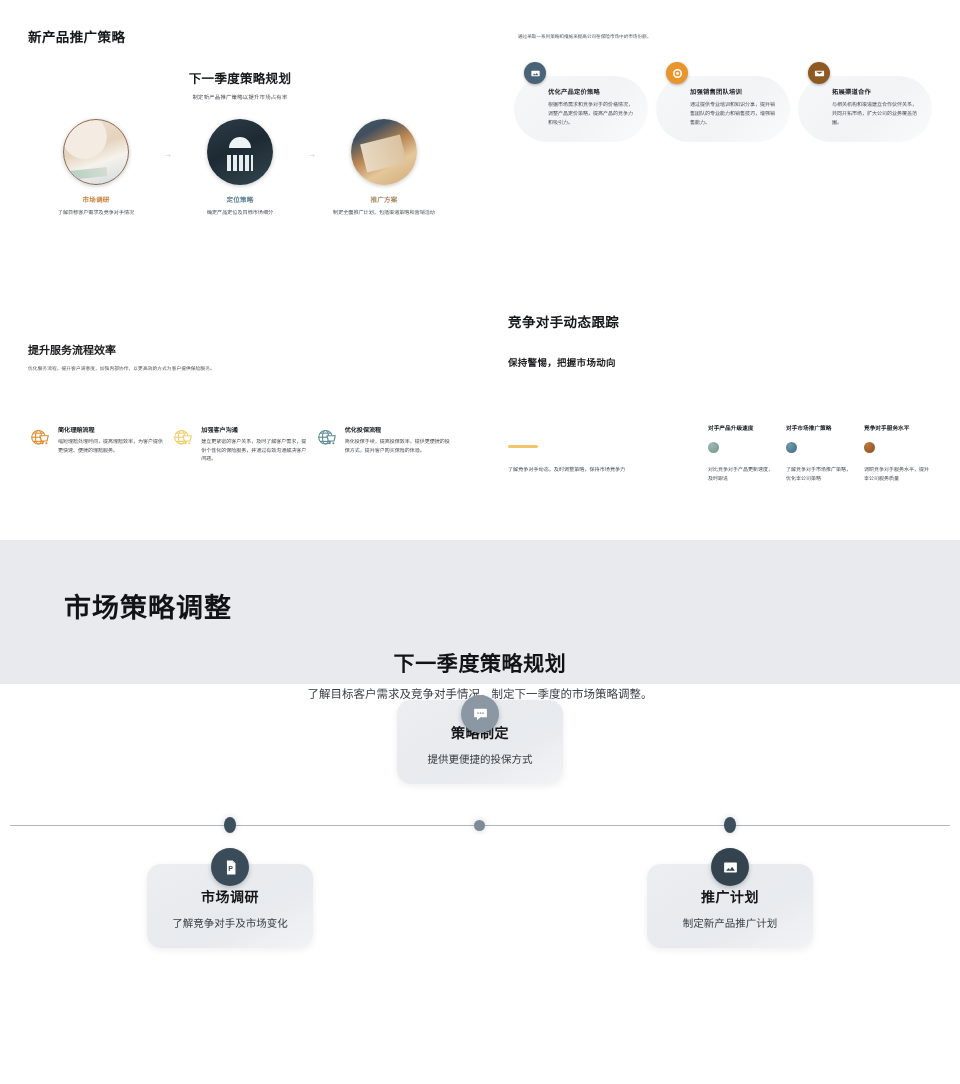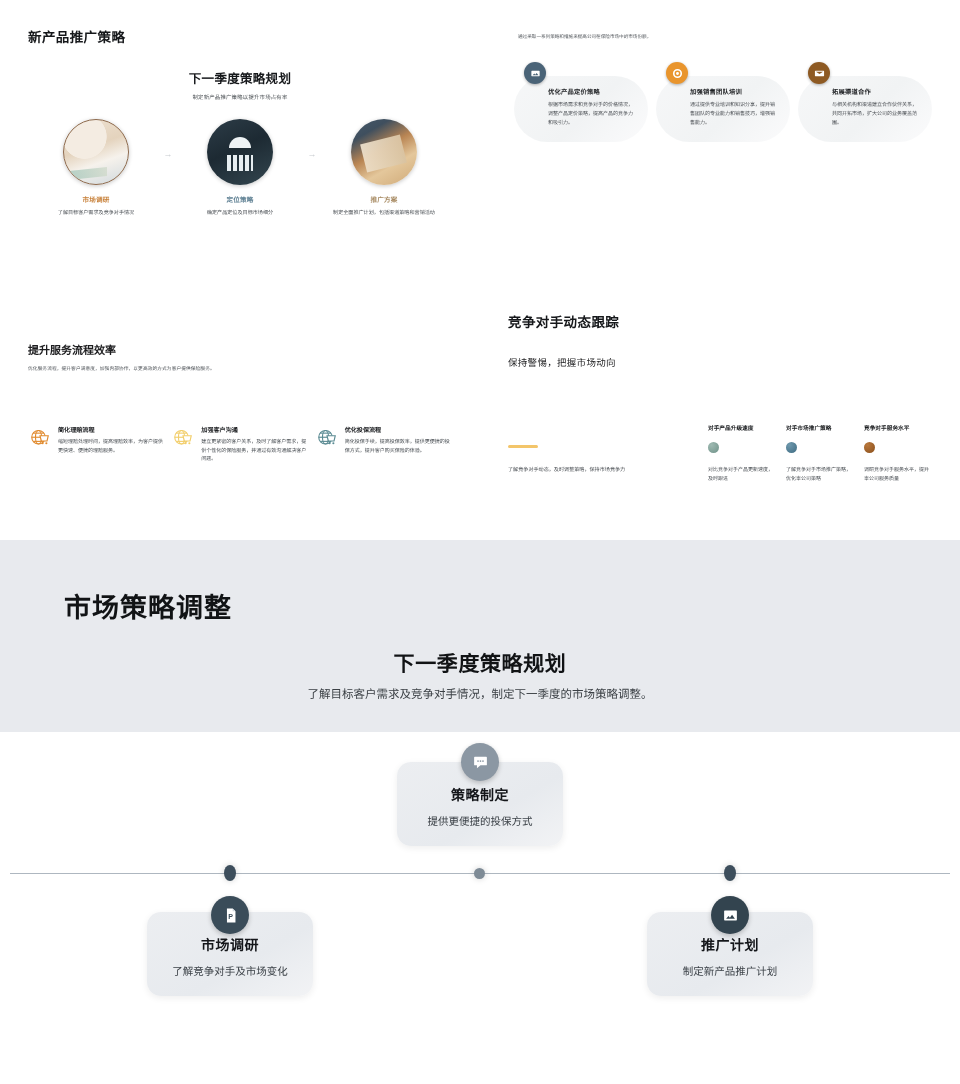--- a/index.html
+++ b/index.html
@@ -92,35 +92,35 @@
   .p3-sub { font-size: 4.7px; color: #4d5257; margin-top: 8px; letter-spacing: .1px; }
 
   .feats { display: flex; gap: 6px; margin-top: 54px; }
   .feat { display: flex; gap: 6px; width: 148px; }
   .feat-icon { flex: 0 0 24px; height: 24px; margin-top: 1px; }
   .feat-icon svg { width: 24px; height: 24px; }
   .feat-title { font-size: 6.1px; font-weight: bold; color: #1b1d20; }
   .feat-desc { font-size: 5px; color: #4a4f54; line-height: 1.72; margin-top: 3px; }
 
   
-  .p4-h2 { font-size: 9.5px; font-weight: normal; margin-top: 24px; letter-spacing: .3px; }
+  .p4-h2 { font-size: 9.5px; font-weight: bold; margin-top: 24px; letter-spacing: .3px; }
   .p4-body { display: flex; margin-top: 54px; gap: 0; }
   .p4-left { width: 210px; padding-top: 22px; }
   .p4-rule { width: 30px; height: 3px; border-radius: 2px; background: #f3c56a; }
   .p4-lead { font-size: 5.1px; color: #44494e; margin-top: 17px; }
   .p4-cols { display: flex; gap: 10px; }
   .p4-col { width: 68px; }
   .p4-col-title { font-size: 5.7px; font-weight: bold; color: #17191c; white-space: nowrap; }
   .p4-dot { width: 11px; height: 11px; border-radius: 50%; margin-top: 10px; }
   .p4-col-desc { font-size: 5px; color: #4a4f54; line-height: 1.75; margin-top: 12px; }
 
   
   .banner {
     background: #e8eaee;
-    height: 192px;
+    height: 144px;
     padding: 46px 0 0 0;
     position: relative;
   }
   .banner-title {
     font-size: 27px; font-weight: bold; color: #111315;
     margin-left: 64px; letter-spacing: 1px;
   }
   .banner-center { text-align: center; margin-top: 22px; }
   .banner-h2 { font-size: 21px; font-weight: bold; color: #111315; letter-spacing: .6px; }
   .banner-sub { font-size: 11.5px; color: #3b4045; margin-top: 8px; }
@@ -335,21 +335,21 @@
   </div>
 </section>
 
 <section class="timeline">
   <div class="tl-line"></div>
 
   <div class="tl-node" style="left:224px"></div>
   <div class="tl-node small" style="left:474px"></div>
   <div class="tl-node" style="left:724px"></div>
 
-  <div class="tl-card" style="left:397px; top:30px">
+  <div class="tl-card" style="left:397px; top:16px">
     <div class="tl-title">策略制定</div>
     <div class="tl-desc">提供更便捷的投保方式</div>
   </div>
   <div class="tl-badge" style="left:461px; top:11px; background:#8b97a3">
     <svg viewBox="0 0 24 24">
         <path d="M4 4h16a1 1 0 011 1v10a1 1 0 01-1 1h-8l-5 4v-4H4a1 1 0 01-1-1V5a1 1 0 011-1z"></path>
         <circle cx="8.5" cy="10" r="1.2" fill="#8b97a3"></circle>
         <circle cx="12" cy="10" r="1.2" fill="#8b97a3"></circle>
         <circle cx="15.5" cy="10" r="1.2" fill="#8b97a3"></circle>
       </svg>

